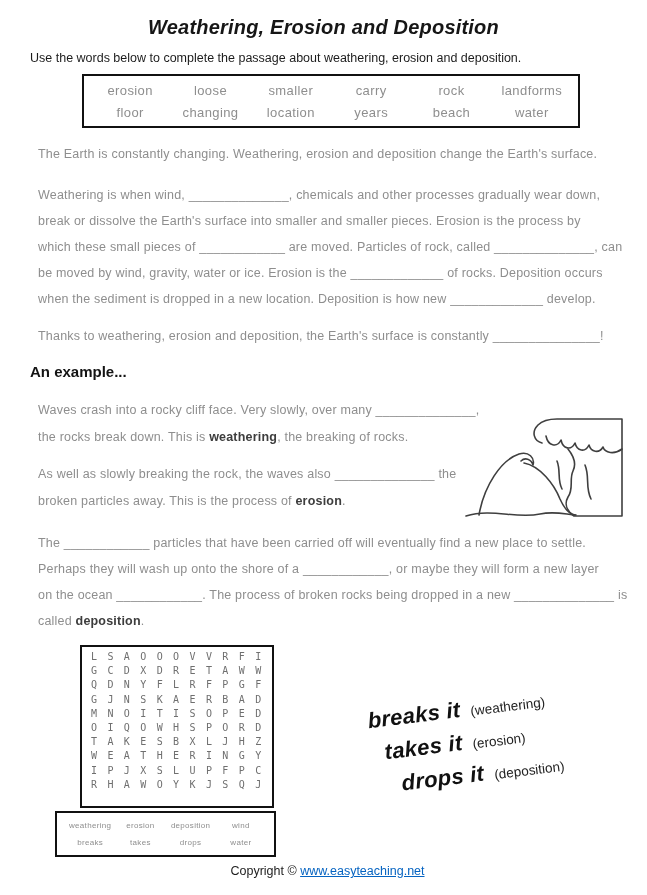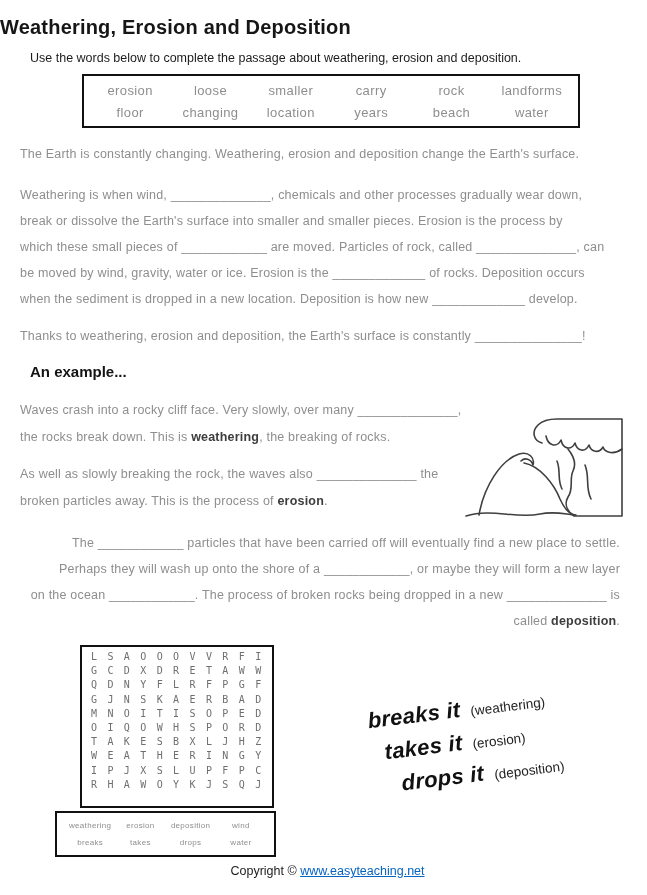--- a/index.html
+++ b/index.html
@@ -4,38 +4,39 @@
 <style>
   * { margin:0; padding:0; box-sizing:border-box; }
   html,body { background:#ffffff; }
   .page {
     position:relative; width:647px; height:895px; margin:0 auto;
     background:#ffffff; overflow:hidden;
     font-family:"Liberation Sans", sans-serif;
   }
   .title {
     position:absolute; top:16px; left:0; width:647px;
-    text-align:left; font-size:20px; font-weight:bold; color:#161616;
+    text-align:center; font-size:20px; font-weight:bold; color:#161616;
     letter-spacing:0.2px;
+    font-style:italic;
   }
   .instruction {
     position:absolute; top:51px; left:30px; width:600px;
     font-size:12.5px; color:#1c1c1c; white-space:nowrap;
   }
   .wordbank-box {
     position:absolute; left:82px; top:74px; width:498px; height:54px;
     border:2px solid #111; display:flex; flex-direction:column; justify-content:space-around;
     padding:3px 6px;
   }
   .wordbank-row { display:flex; }
   .wordbank-cell {
     flex:1; text-align:center; font-size:13px; color:#8e8e8e; letter-spacing:0.4px;
   }
   .body-line {
-    position:absolute; left:20px; white-space:nowrap;
+    position:absolute; left:38px; white-space:nowrap;
     font-size:12.5px; color:#8e8e8e; letter-spacing:0.2px; line-height:26px;
   }
   .multi { width:600px; }
   .multi div { white-space:nowrap; }
   .bold-word { font-weight:bold; color:#3d3d3d; }
   .section-heading {
     position:absolute; left:30px; top:363px;
     font-size:15px; font-weight:bold; color:#141414;
   }
   .wave-illustration { position:absolute; left:462px; top:406px; }
@@ -132,21 +133,21 @@
     <path d="M62,57 C78,60 92,78 98,93 C102,102 107,108 113,109"></path>
 
     <path d="M4,110 C30,102 54,113 78,108 C92,105 102,108 114,109"></path>
   </svg>
 
   <div class="body-line multi" style="top:461px; line-height:27px;">
     <div>As well as slowly breaking the rock, the waves also ______________ the</div>
     <div><span>broken particles away. This is the process of </span><span class="bold-word">erosion</span><span>.</span></div>
   </div>
 
-  <div class="body-line multi" style="top:530px;text-align:right;">
+  <div class="body-line multi" style="top:530px;">
     <div>The ____________ particles that have been carried off will eventually find a new place to settle.</div>
     <div>Perhaps they will wash up onto the shore of a ____________, or maybe they will form a new layer</div>
     <div>on the ocean ____________. The process of broken rocks being dropped in a new ______________ is</div>
     <div><span>called </span><span class="bold-word">deposition</span><span>.</span></div>
   </div>
 
   <div class="wordsearch-box">
     <div class="ws-row">LSAOOOVVRFI</div>
     <div class="ws-row">GCDXDRETAWW</div>
     <div class="ws-row">QDNYFLRFPGF</div>

